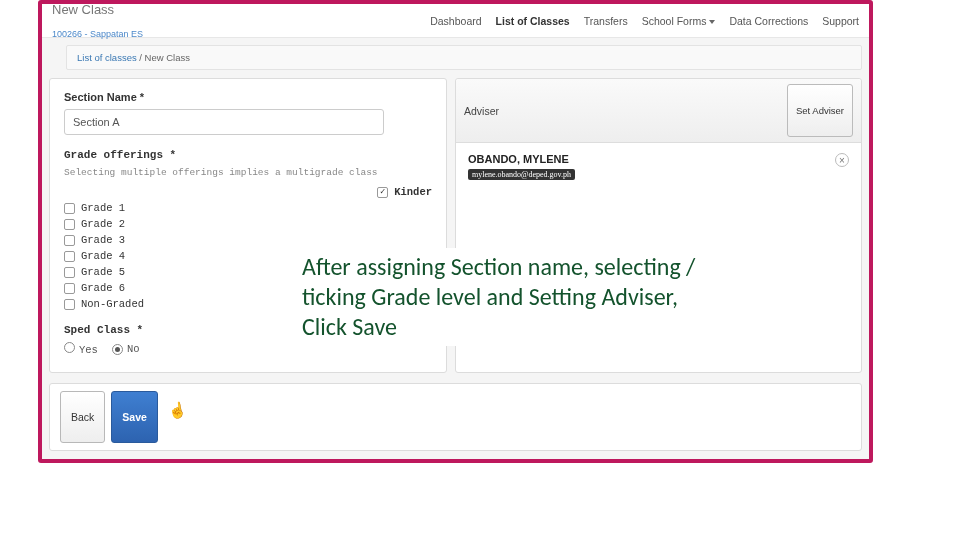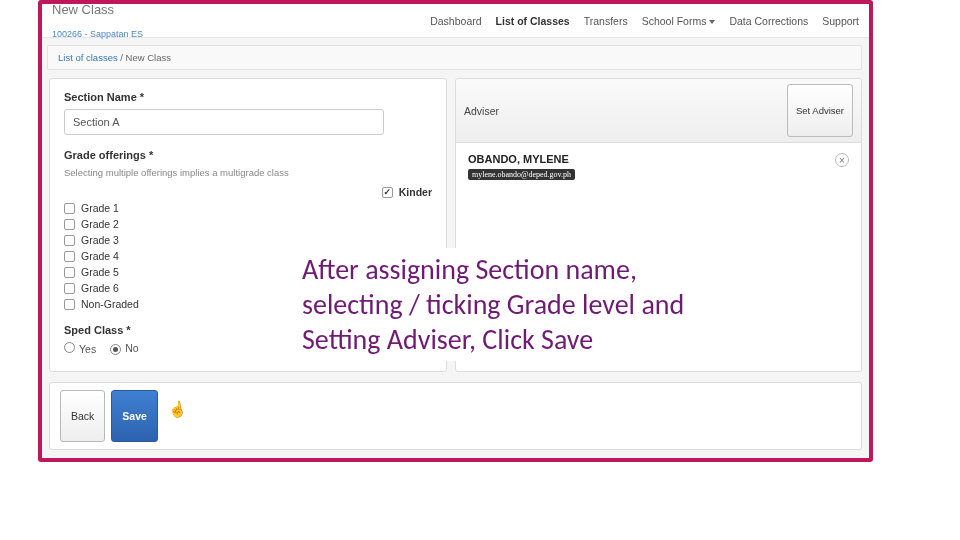--- a/index.html
+++ b/index.html
@@ -30,21 +30,21 @@
   }
   .brand { margin-right: auto; }
   .brand-title { font-size: 13px; color: #777; font-weight: 400; }
   .brand-sub { font-size: 9px; color: #4c88c9; margin-top: 12px; }
   .nav { display: flex; gap: 14px; }
   .nav a { color: #555; font-size: 10.5px; text-decoration: none; cursor: pointer; display: inline-flex; align-items: center; gap: 3px; }
   .nav a.active { color: #333; font-weight: 600; }
   .caret { display:inline-block; width:0; height:0; border-left:3px solid transparent; border-right:3px solid transparent; border-top:4px solid #666; margin-top:2px; }
 
   .breadcrumb-bar {
-    margin: 7px 7px 0 5px;
+    margin: 7px 7px 0 24px;
     background: #f9f9f9;
     border: 1px solid #e3e3e3;
     border-radius: 2px;
     padding: 6px 10px;
     font-size: 9.5px;
     color: #666;
   }
   .breadcrumb-bar a { color: #3a78b3; text-decoration: none; }
 
   .content-row {
@@ -66,21 +66,21 @@
     height: 26px;
     border: 1px solid #ccc;
     border-radius: 3px;
     padding: 0 8px;
     font-size: 11px;
     color: #555;
     background: #fff;
   }
   .subtitle { font-size: 9.5px; color: #888; margin-top: 3px; margin-bottom: 8px; }
 
-  .section { margin-top: 14px; }
+  .section { margin-top: 14px; font-family: Liberation Mono, monospace; }
   .chk-list { list-style: none; }
   .chk-list li { display: flex; align-items: center; gap: 6px; font-size: 10.5px; color: #333; margin-bottom: 4px; }
   .chk-list li.bold { font-weight: 700; justify-content: flex-end; }
   .chk {
     width: 11px; height: 11px;
     border: 1px solid #999;
     border-radius: 2px;
     display: inline-flex; align-items:center; justify-content:center;
     font-size: 9px; color:#333; background:#fff;
     cursor: pointer;
@@ -148,23 +148,23 @@
   }
 
   .instruction {
     position: absolute;
     left: 300px;
     top: 248px;
     width: 420px;
     background: #fff;
     padding: 4px 2px;
     font-family: Calibri, Arial, sans-serif;
-    font-size: 28px;
+    font-size: 24px;
     line-height: 1.25;
-    color: #701a75;
+    color: #14532d;
   }
 </style>
 </head>
 <body>
 
 <div class="app-wrap">
   <div class="topbar">
     <div class="brand">
       <div class="brand-title">New Class</div>
       <div class="brand-sub">100266 - Sappatan ES</div>

